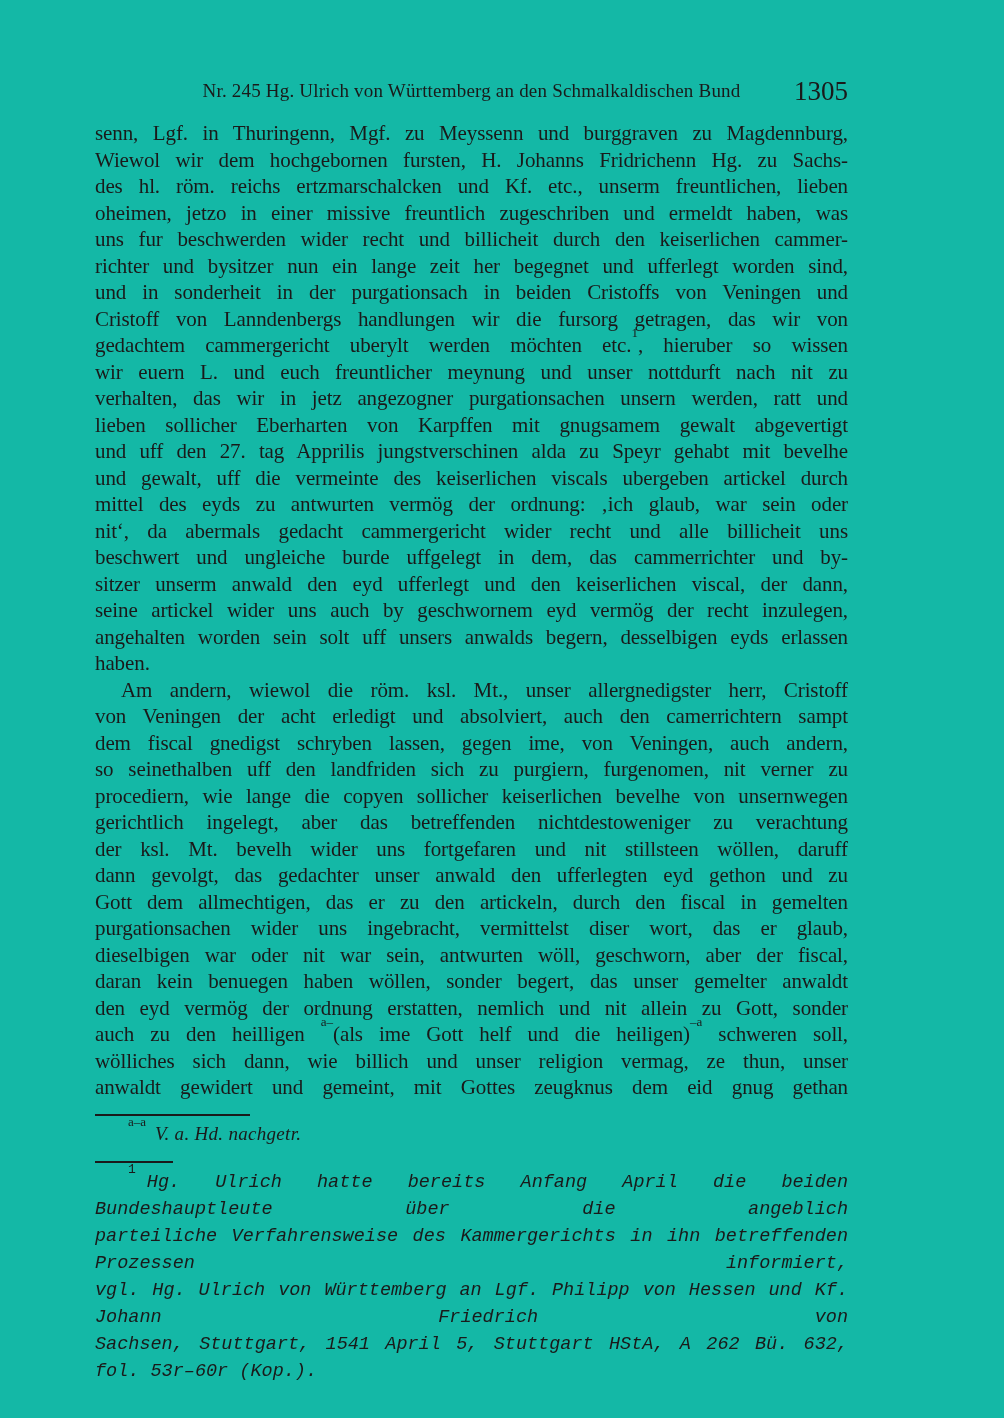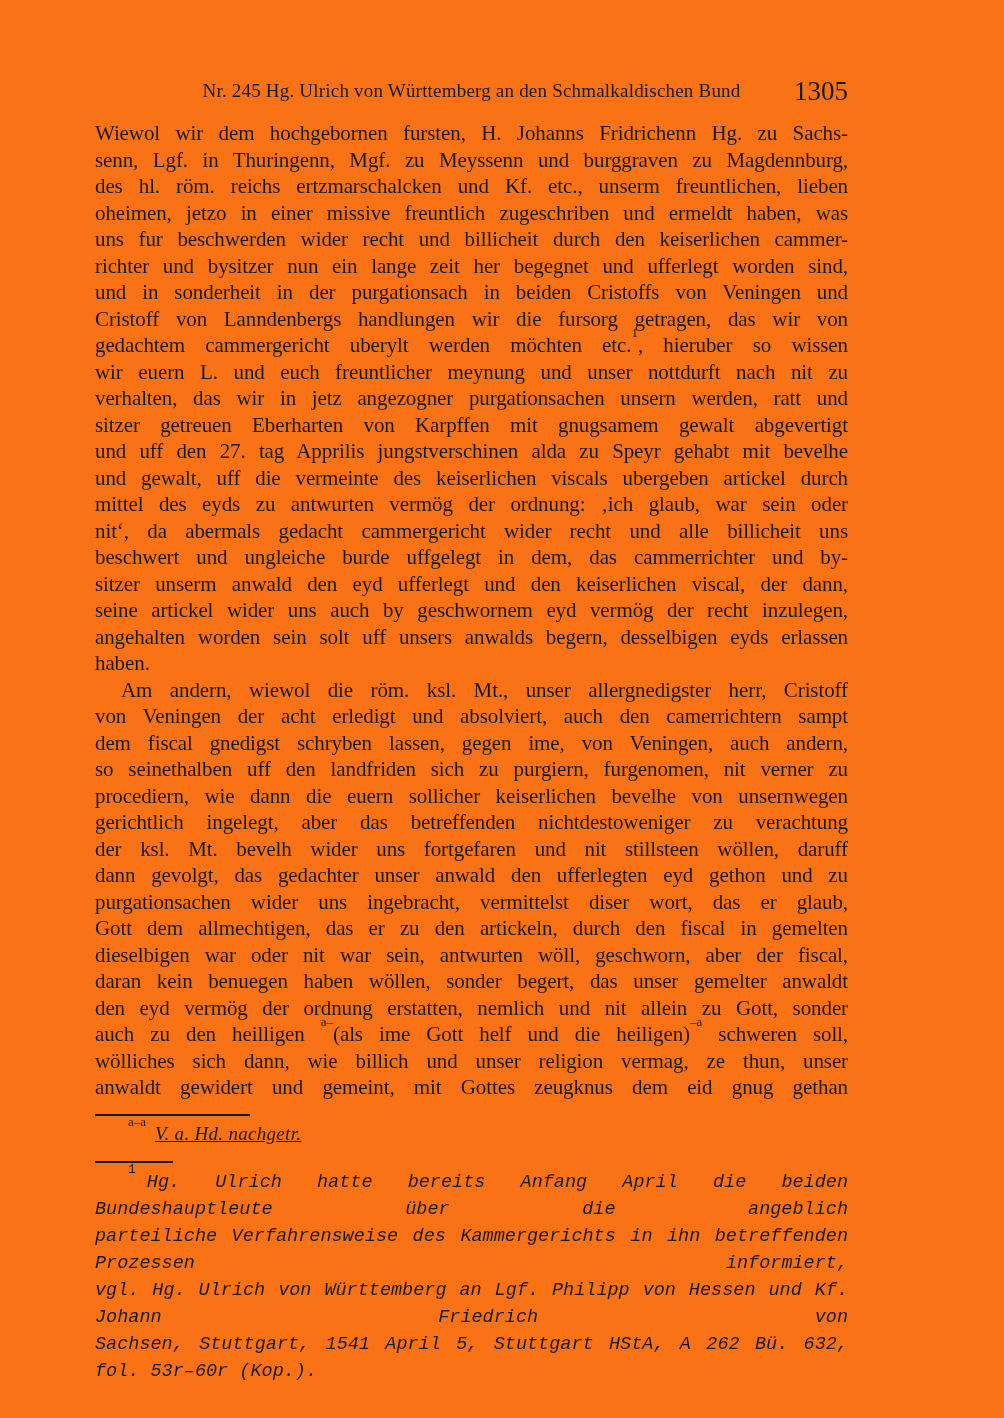--- a/index.html
+++ b/index.html
@@ -7,21 +7,21 @@
   html, body { background: #ffffff; }
   body {
     width: 1004px; height: 1418px;
     font-family: "Liberation Serif", "DejaVu Serif", serif;
     color: #1a1a1a;
     overflow: hidden;
   }
   .page {
     position: relative;
     width: 1004px; height: 1418px;
-    background: #f97316;
+    background: #14b8a6;
   }
   .content {
     position: absolute;
     left: 95px; top: 0;
     width: 753px;
   }
   .running-head {
     margin-top: 78px;
     position: relative;
     height: 26px;
@@ -65,21 +65,21 @@
     border-top: 2px solid #1a1a1a;
   }
   .rule.rule-a { width: 155px; margin-top: 13px; }
   .rule.rule-b { width: 78px; margin-top: 12px; }
   .apparatus {
     margin-top: 3px;
     font-size: 19px;
     line-height: 30px;
     padding-left: 33px;
   }
-  .apparatus .app-text { font-style: italic; letter-spacing: 0.3px; text-decoration: underline; }
+  .apparatus .app-text { font-style: italic; letter-spacing: 0.3px; }
   .apparatus sup.fnref { margin-right: 9px; top: -6px; }
   .footnote {
     margin-top: 6px;
     font-size: 18.5px;
   }
   .fn-line {
     font-style: italic;
     line-height: 27px;
     text-align: justify;
     text-align-last: justify;
@@ -98,58 +98,58 @@
 
     <div class="running-head">
       <span class="rh-title">Nr. 245 Hg. Ulrich von Württemberg an den Schmalkaldischen Bund</span>
       <span class="rh-pagenum">1305</span>
     </div>
 
     <div class="body-text">
 
       <div class="para">
         <div>
+            <div class="line">senn, Lgf. in Thuringenn, Mgf. zu Meyssenn und burggraven zu Magdennburg,</div>
             <div class="line">Wiewol wir dem hochgebornen fursten, H. Johanns Fridrichenn Hg. zu Sachs-</div>
-            <div class="line">senn, Lgf. in Thuringenn, Mgf. zu Meyssenn und burggraven zu Magdennburg,</div>
             <div class="line">des hl. röm. reichs ertzmarschalcken und Kf. etc., unserm freuntlichen, lieben</div>
             <div class="line">oheimen, jetzo in einer missive freuntlich zugeschriben und ermeldt haben, was</div>
             <div class="line">uns fur beschwerden wider recht und billicheit durch den keiserlichen cammer-</div>
             <div class="line">richter und bysitzer nun ein lange zeit her begegnet und ufferlegt worden sind,</div>
             <div class="line">und in sonderheit in der purgationsach in beiden Cristoffs von Veningen und</div>
             <div class="line">Cristoff von Lanndenbergs handlungen wir die fursorg getragen, das wir von</div>
           </div>
         <div class="line"><span>gedachtem cammergericht uberylt werden möchten etc.</span><sup class="fnref">1</sup><span>, hieruber so wissen</span></div>
         <div>
             <div class="line">wir euern L. und euch freuntlicher meynung und unser nottdurft nach nit zu</div>
             <div class="line">verhalten, das wir in jetz angezogner purgationsachen unsern werden, ratt und</div>
-            <div class="line">sitzer getreuen Eberharten von Karpffen mit gnugsamem gewalt abgevertigt</div>
+            <div class="line">lieben sollicher Eberharten von Karpffen mit gnugsamem gewalt abgevertigt</div>
             <div class="line">und uff den 27. tag Apprilis jungstverschinen alda zu Speyr gehabt mit bevelhe</div>
             <div class="line">und gewalt, uff die vermeinte des keiserlichen viscals ubergeben artickel durch</div>
             <div class="line">mittel des eyds zu antwurten vermög der ordnung: ‚ich glaub, war sein oder</div>
             <div class="line">nit‘, da abermals gedacht cammergericht wider recht und alle billicheit uns</div>
             <div class="line">beschwert und ungleiche burde uffgelegt in dem, das cammerrichter und by-</div>
             <div class="line">sitzer unserm anwald den eyd ufferlegt und den keiserlichen viscal, der dann,</div>
             <div class="line">seine artickel wider uns auch by geschwornem eyd vermög der recht inzulegen,</div>
             <div class="line">angehalten worden sein solt uff unsers anwalds begern, desselbigen eyds erlassen</div>
           </div>
         <div class="line short">haben.</div>
       </div>
 
       <div class="para">
         <div class="line indent">Am andern, wiewol die röm. ksl. Mt., unser allergnedigster herr, Cristoff</div>
         <div>
             <div class="line">von Veningen der acht erledigt und absolviert, auch den camerrichtern sampt</div>
             <div class="line">dem fiscal gnedigst schryben lassen, gegen ime, von Veningen, auch andern,</div>
             <div class="line">so seinethalben uff den landfriden sich zu purgiern, furgenomen, nit verner zu</div>
-            <div class="line">procediern, wie dann die euern sollicher keiserlichen bevelhe von unsernwegen</div>
+            <div class="line">procediern, wie lange die copyen sollicher keiserlichen bevelhe von unsernwegen</div>
             <div class="line">gerichtlich ingelegt, aber das betreffenden nichtdestoweniger zu verachtung</div>
             <div class="line">der ksl. Mt. bevelh wider uns fortgefaren und nit stillsteen wöllen, daruff</div>
             <div class="line">dann gevolgt, das gedachter unser anwald den ufferlegten eyd gethon und zu</div>
+            <div class="line">Gott dem allmechtigen, das er zu den artickeln, durch den fiscal in gemelten</div>
             <div class="line">purgationsachen wider uns ingebracht, vermittelst diser wort, das er glaub,</div>
-            <div class="line">Gott dem allmechtigen, das er zu den artickeln, durch den fiscal in gemelten</div>
             <div class="line">dieselbigen war oder nit war sein, antwurten wöll, geschworn, aber der fiscal,</div>
             <div class="line">daran kein benuegen haben wöllen, sonder begert, das unser gemelter anwaldt</div>
             <div class="line">den eyd vermög der ordnung erstatten, nemlich und nit allein zu Gott, sonder</div>
           </div>
         <div class="line"><span>auch zu den heilligen </span><sup class="fnref">a–</sup><span>(als ime Gott helf und die heiligen)</span><sup class="fnref">–a</sup><span> schweren soll,</span></div>
         <div>
             <div class="line">wölliches sich dann, wie billich und unser religion vermag, ze thun, unser</div>
             <div class="line">anwaldt gewidert und gemeint, mit Gottes zeugknus dem eid gnug gethan</div>
           </div>
       </div>

